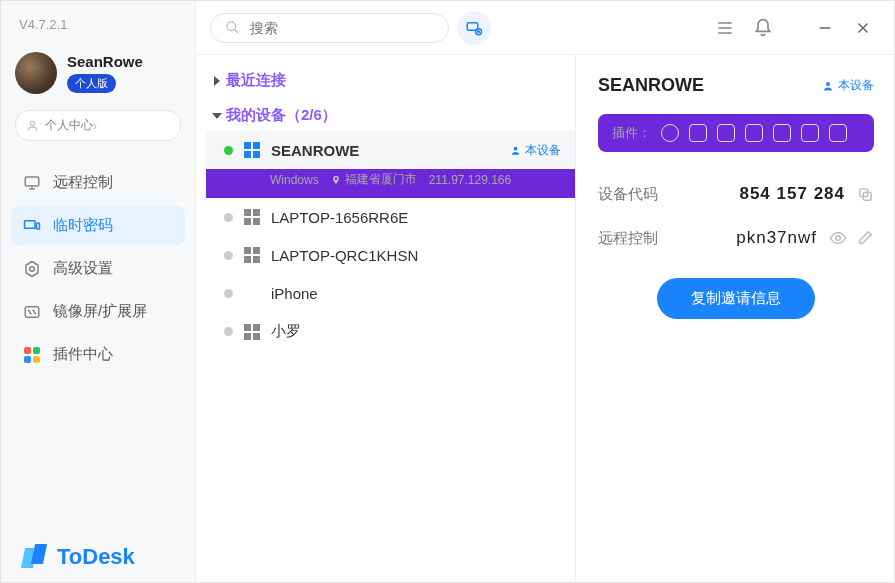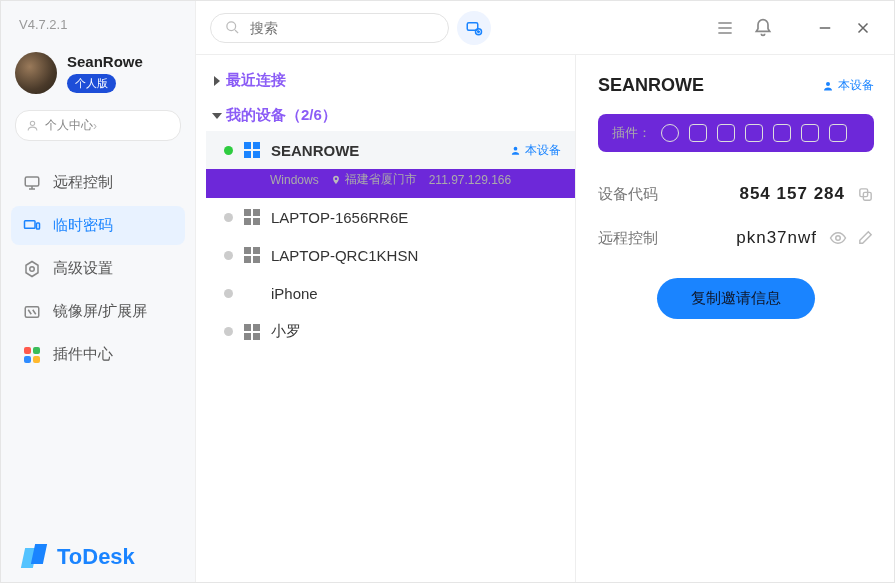--- a/index.html
+++ b/index.html
@@ -54,21 +54,21 @@
   
   .detail{ flex:1; padding:20px 20px 0 22px; font-size:14px; color:#666;}
   .d-head{ display:flex; align-items:center; justify-content:space-between; margin-bottom:18px;}
   .d-title{ font-size:18px; font-weight:800; color:#222;}
   .plugins{ background:#6d28d9; border-radius:8px; padding:10px 14px; display:flex; align-items:center; gap:10px; color:#aaa; font-size:13px; margin-bottom:20px;}
   .plug-ic{ width:18px; height:18px; border-radius:4px; display:inline-block; border:1px solid #ddd;}
   .kv{ display:flex; align-items:center; justify-content:space-between; padding:12px 0;gap:44px;}
   .kv .k{ color:#777; font-size:15px;}
   .kv .v{ color:#222; font-size:17px; font-weight:600; letter-spacing:1px; display:flex; align-items:center; gap:12px;}
   .kv .trail{ color:#bbb; display:flex; gap:10px;}
-  .big-btn{ margin:18px auto 0 auto; display:block; background:#1a84ff; color:#0f172a; border:none; padding:11px 34px; border-radius:22px; font-size:15px; cursor:pointer;}
+  .big-btn{ margin:18px auto 0 auto; display:block; background:#1a84ff; color:#ffffff; border:none; padding:11px 34px; border-radius:22px; font-size:15px; cursor:pointer;}
   svg{display:block;}
 </style>
 </head>
 <body>
 
 <div class="sidebar">
   <div class="version">V4.7.2.1</div>
 
   <div class="profile">
     <div class="avatar"></div>

